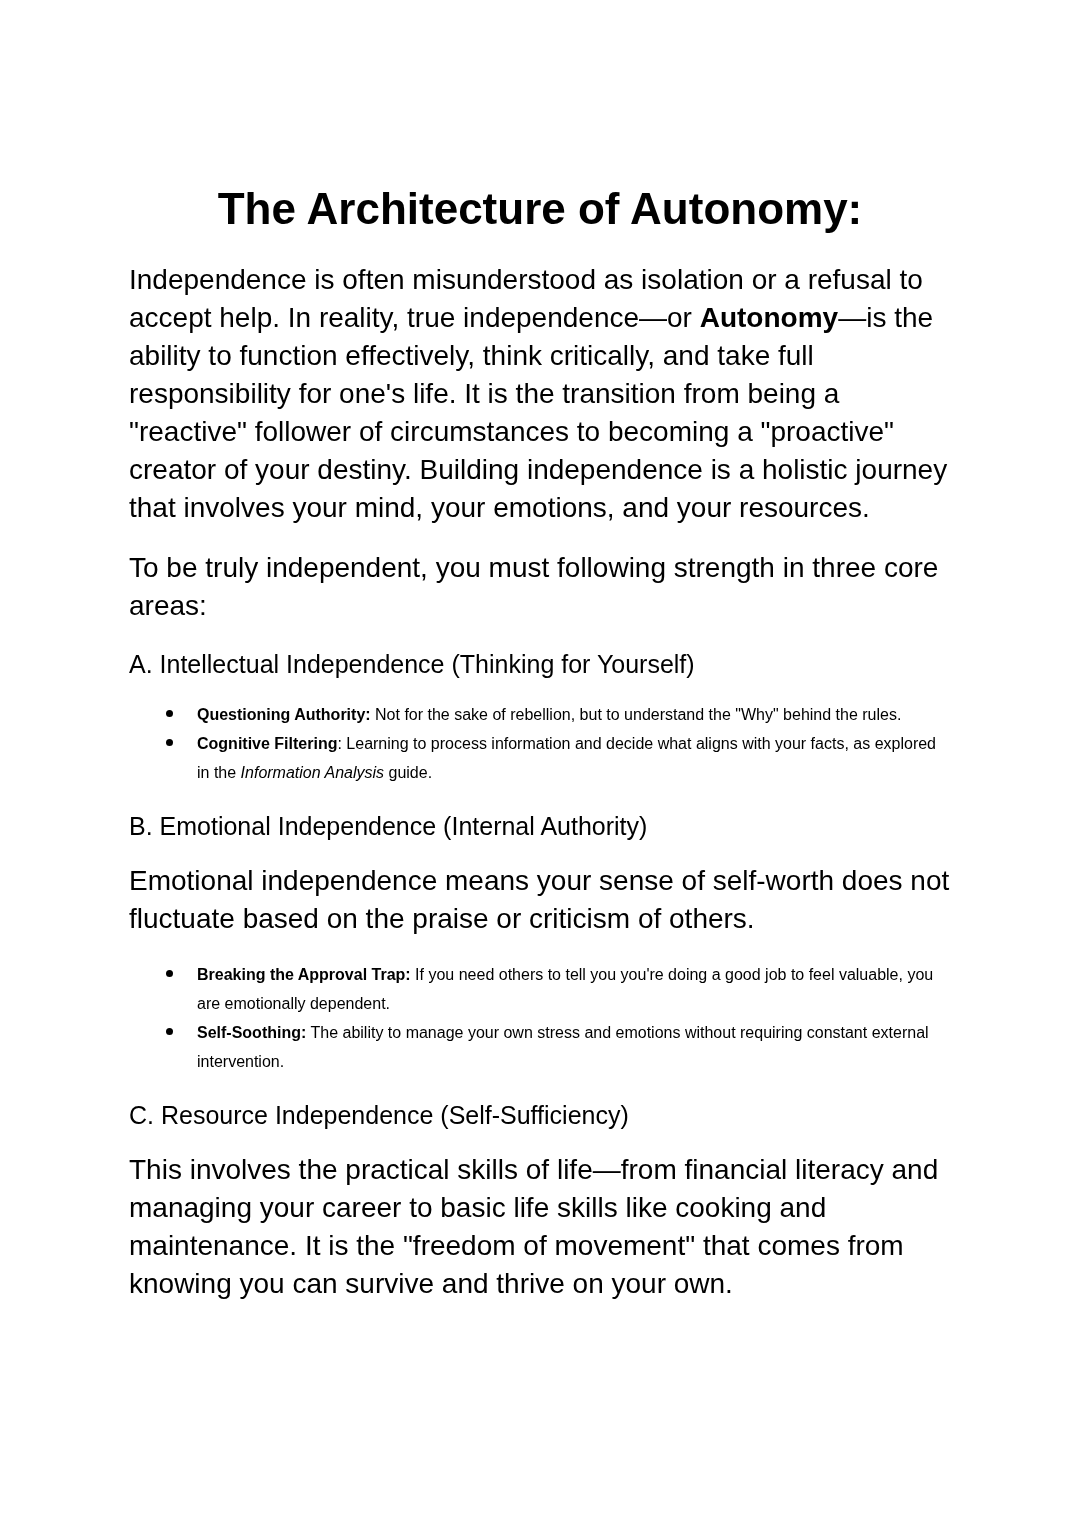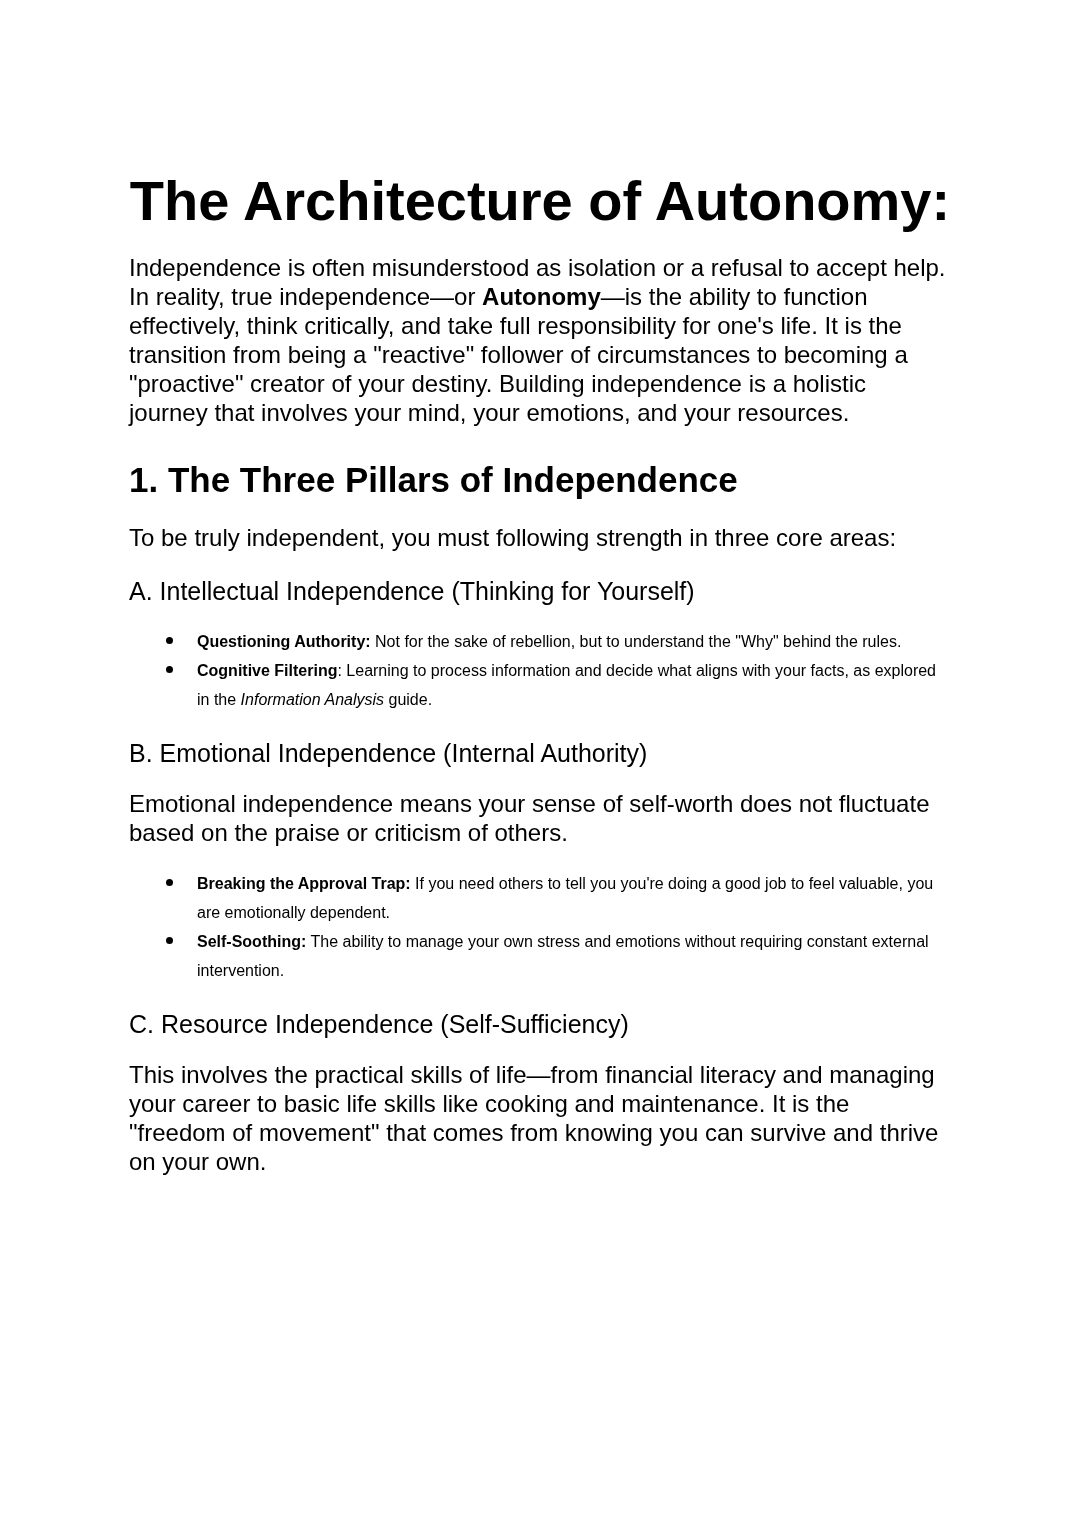--- a/index.html
+++ b/index.html
@@ -11,31 +11,31 @@
     width: 1080px;
     min-height: 1526px;
     box-sizing: border-box;
     padding: 173px 129px 60px 129px;
     background: #ffffff;
     color: #000000;
     font-family: "Liberation Sans", sans-serif;
     -webkit-font-smoothing: antialiased;
   }
   .doc-title {
-    margin: 0 0 24px 0;
-    font-size: 56px;
+    margin: 8px 0 24px 0;
+    font-size: 44px;
     line-height: 56px;
     font-weight: 700;
     text-align: center;
   }
   .title-line { display: block; }
   .body-text {
     margin: 16px 0 22px 0;
-    font-size: 24px;
-    line-height: 29px;
+    font-size: 28px;
+    line-height: 38px;
     font-weight: 400;
   }
   h2.section-heading {
     margin: 31px 0 21px 0;
     font-size: 35px;
     line-height: 44px;
     font-weight: 700;
   }
   h3.sub-heading {
     margin: 24px 0 20px 0;
@@ -71,21 +71,20 @@
 <body>
 
 <div class="page">
 
   <h1 class="doc-title">
     <span class="title-line">The Architecture of Autonomy:</span>
   </h1>
 
   <p class="body-text"><span>Independence is often misunderstood as isolation or a refusal to accept help. In reality, true independence—or </span><span class="bold-lead">Autonomy</span><span>—is the ability to function effectively, think critically, and take full responsibility for one's life. It is the transition from being a "reactive" follower of circumstances to becoming a "proactive" creator of your destiny. Building independence is a holistic journey that involves your mind, your emotions, and your resources.</span></p>
 
-  <h2 class="section-heading">1. The Three Pillars of Independence</h2>
 
   <p class="body-text">To be truly independent, you must following strength in three core areas:</p>
 
   <h3 class="sub-heading">A. Intellectual Independence (Thinking for Yourself)</h3>
 
 
   <ul class="bullet-list">
     <li class="bullet-item"><span class="bold-lead">Questioning Authority:</span><span> Not for the sake of rebellion, but to understand the "Why" behind the rules.</span></li>
     <li class="bullet-item"><span class="bold-lead">Cognitive Filtering</span><span>: Learning to process information and decide what aligns with your facts, as explored in the </span><span class="italic-ref">Information Analysis</span><span> guide.</span></li>
   </ul>

